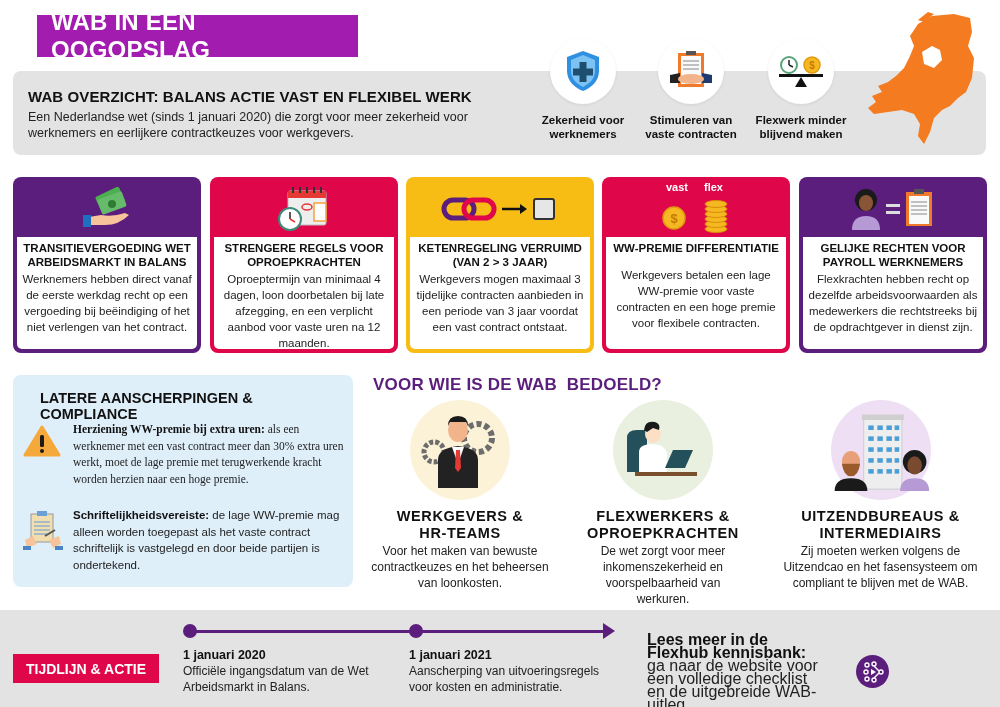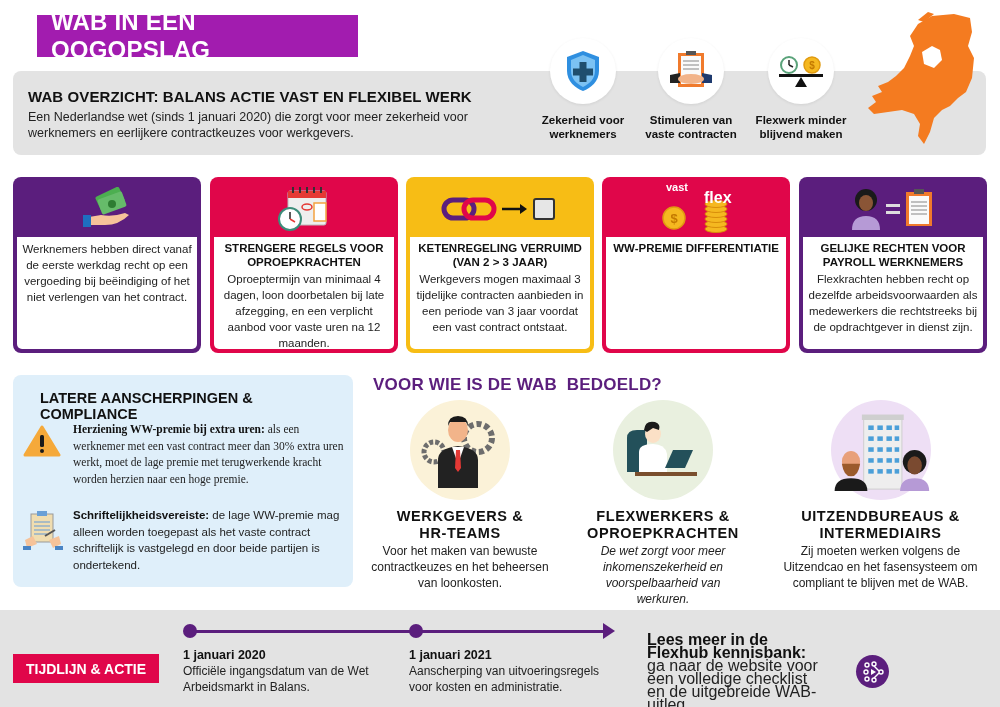--- a/index.html
+++ b/index.html
@@ -120,20 +120,21 @@
   <div class="icon-area">
     <svg width="52" height="44" viewBox="0 0 52 44">
       <rect x="16" y="4" width="26" height="16" rx="2" transform="rotate(-25 29 12)" fill="#4caf50"></rect>
       <rect x="18" y="8" width="26" height="16" rx="2" transform="rotate(-20 31 16)" fill="#66bb6a"></rect>
       <circle cx="31" cy="17" r="4" fill="#2e7d32"></circle>
       <path d="M8 30 L20 28 Q32 30 44 26 L48 28 Q38 38 24 38 L8 38 Z" fill="#f6c39a"></path>
       <rect x="2" y="28" width="8" height="12" fill="#1e6fc0"></rect>
     </svg>
   </div>
   <div class="body">
+    <h3>TRANSITIEVERGOEDING WET ARBEIDSMARKT IN BALANS</h3>
     <p>Werknemers hebben direct vanaf de eerste werkdag recht op een vergoeding bij beëindiging of het niet verlengen van het contract.</p>
   </div>
 </div>
 
 <div class="card red" style="left:210px;">
   <div class="icon-area">
     <svg width="60" height="48" viewBox="0 0 60 48">
       <rect x="14" y="6" width="38" height="34" rx="2" fill="#eee" stroke="#bbb"></rect>
       <rect x="14" y="6" width="38" height="7" fill="#e53935"></rect>
       <g fill="#333">
@@ -168,36 +169,37 @@
   </div>
   <div class="body">
     <h3>KETENREGELING VERRUIMD (VAN 2 &gt; 3 JAAR)</h3>
     <p>Werkgevers mogen maximaal 3 tijdelijke contracten aanbieden in een periode van 3 jaar voordat een vast contract ontstaat.</p>
   </div>
 </div>
 
 <div class="card red" style="left:602px;">
   <div class="icon-area" style="position:relative;">
     <span style="position:absolute;left:60px;top:0;color:#fff;font-weight:700;font-size:11px;">vast</span>
-    <span style="position:absolute;left:98px;top:8px;color:#fff;font-weight:700;font-size:16px;">flex</span>
+    <span style="position:absolute;left:98px;top:0;color:#fff;font-weight:700;font-size:11px;">flex</span>
     <svg width="80" height="34" viewBox="0 0 80 34" style="margin-top:14px;">
       <circle cx="18" cy="19" r="11" fill="#f5b820" stroke="#e09a10" stroke-width="1.5"></circle>
       <text x="18" y="24" font-size="13" text-anchor="middle" fill="#c47a00" font-family="Liberation Sans, sans-serif" font-weight="700">$</text>
       <g fill="#f5b820" stroke="#d98e0a" stroke-width="1">
         <ellipse cx="60" cy="30" rx="11" ry="3.5"></ellipse>
           <ellipse cx="60" cy="25" rx="11" ry="3.5"></ellipse>
           <ellipse cx="60" cy="20" rx="11" ry="3.5"></ellipse>
           <ellipse cx="60" cy="15" rx="11" ry="3.5"></ellipse>
           <ellipse cx="60" cy="10" rx="11" ry="3.5"></ellipse>
           <ellipse cx="60" cy="5" rx="11" ry="3.5"></ellipse>
       </g>
     </svg>
   </div>
   <div class="body" style="">
     <h3 style="margin-bottom:12px;">WW-PREMIE DIFFERENTIATIE</h3>
+    <p>Werkgevers betalen een lage WW-premie voor vaste contracten en een hoge premie voor flexibele contracten.</p>
   </div>
 </div>
 
 <div class="card purple" style="left:799px;">
   <div class="icon-area">
     <svg width="90" height="46" viewBox="0 0 90 46">
       <circle cx="18" cy="14" r="11" fill="#1a1a1a"></circle>
       <ellipse cx="18" cy="17" rx="7" ry="8" fill="#8a5536"></ellipse>
       <path d="M4 44 Q4 30 18 30 Q32 30 32 44 Z" fill="#b69ad6"></path>
       <rect x="38" y="18" width="14" height="3" fill="#ddd"></rect>
@@ -276,21 +278,21 @@
     <svg width="84" height="80" viewBox="0 0 84 80">
       <path d="M6 28 Q6 20 16 20 L26 20 L26 62 L6 62 Z" fill="#23505a"></path>
       <ellipse cx="32" cy="24" rx="8" ry="9" fill="#fbe0c6"></ellipse>
       <path d="M23 20 Q24 10 34 12 Q40 14 38 20 L32 18 L26 22 Z" fill="#1a1a1a"></path>
       <path d="M18 64 L18 42 Q18 34 32 34 Q44 34 46 44 L46 64 Z" fill="#fff"></path>
       <path d="M44 58 L52 40 L72 40 L64 58 Z" fill="#23505a"></path>
       <rect x="14" y="62" width="62" height="4" fill="#7a4f2e"></rect>
     </svg>
   </div>
   <h3 style="width:190px;">FLEXWERKERS &amp; OPROEPKRACHTEN</h3>
-  <p style="width:170px; margin:1px auto 0;font-style:italic;">De wet zorgt voor meer inkomenszekerheid en voorspelbaarheid van werkuren.</p>
+  <p style="width:170px; margin:1px auto 0;">De wet zorgt voor meer inkomenszekerheid en voorspelbaarheid van werkuren.</p>
 </div>
 
 <div class="who" style="left:773px; width:215px;">
   <div class="circle" style="background:#eedff5;">
     <svg width="110" height="90" viewBox="0 0 110 90">
       <rect x="36" y="10" width="42" height="78" fill="#eeeeee" stroke="#ccc"></rect>
       <rect x="34" y="6" width="46" height="6" fill="#cfcfcf"></rect>
       <g fill="#4a9fd8">
         <rect x="41" y="18" width="6" height="5"></rect>
           <rect x="51" y="18" width="6" height="5"></rect>

